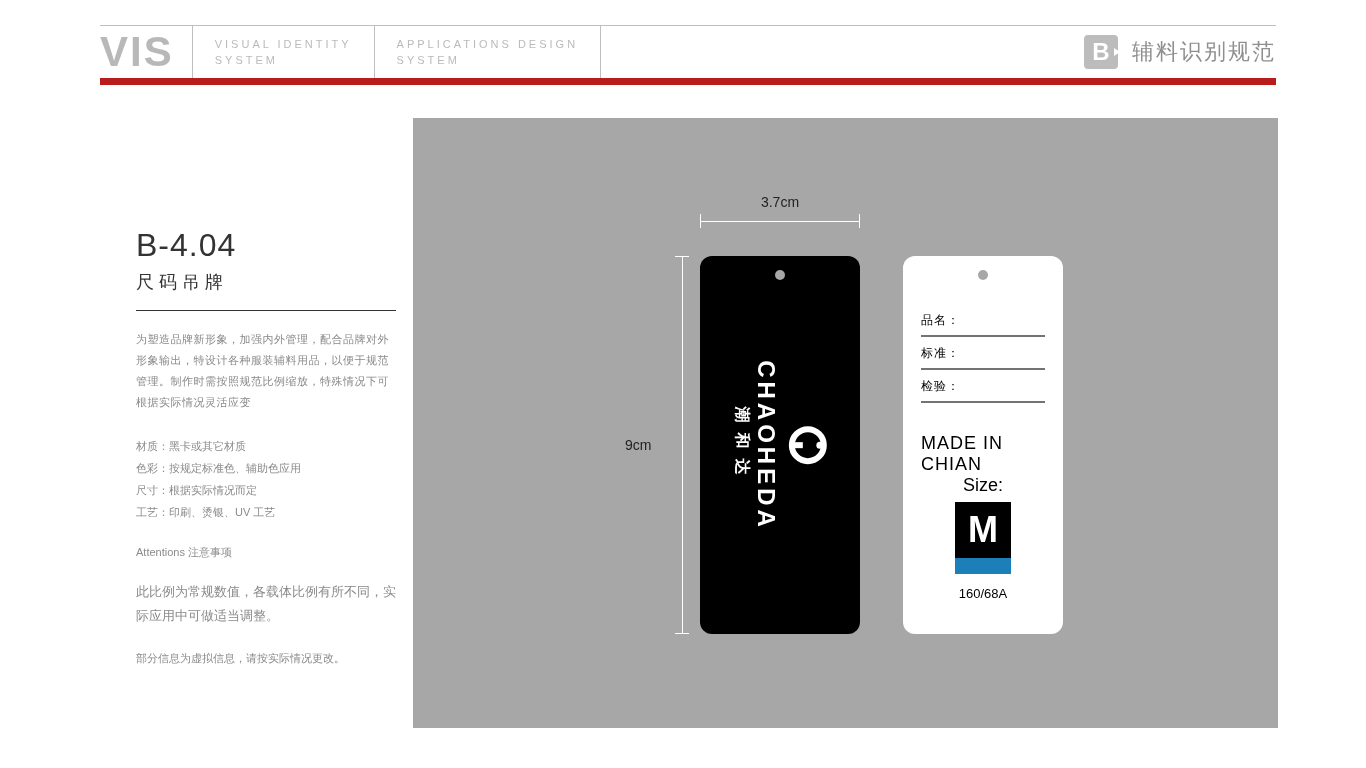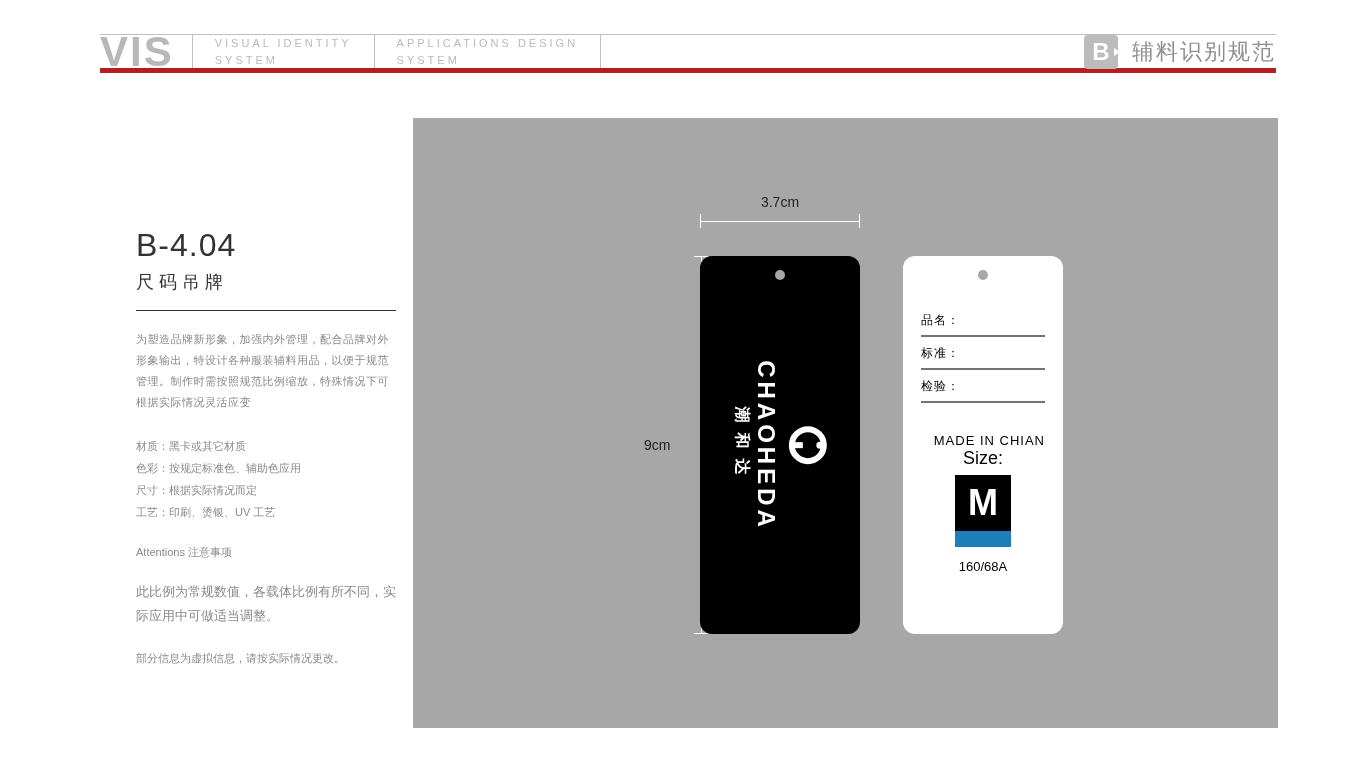--- a/index.html
+++ b/index.html
@@ -9,26 +9,26 @@
     font-family: "Helvetica Neue", Arial, "PingFang SC", "Microsoft YaHei", sans-serif;
     background: #fff;
     color: #333;
     overflow: hidden;
     position: relative;
   }
 
   
   .hdr {
     position: absolute;
-    top: 34px;
+    top: 25px;
     left: 100px;
     right: 90px;
-    height: 39px;
+    height: 60px;
     border-top: 1px solid #bfbfbf;
-    border-bottom: 5px solid #b91c1c;
+    border-bottom: 7px solid #b91c1c;
     display: flex;
     align-items: center;
   }
   .hdr-vis {
     font-size: 42px;
     font-weight: 600;
     letter-spacing: 2px;
     color: #b8b8b8;
     line-height: 1;
     padding-right: 18px;
@@ -140,21 +140,21 @@
   }
   .ruler-h .line::after{
     content:"";
     position:absolute;
     left:0; right:0; top:50%;
     border-top:1px solid #fff;
   }
 
   .ruler-v {
     position: absolute;
-    left: 255px;
+    left: 236px;
     top: 138px;
     height: 378px;
     width: 40px;
   }
   .ruler-v .line {
     position: absolute;
     top: 0; bottom: 0; right: 0;
     width: 14px;
     border-top: 1px solid #fff;
     border-bottom: 1px solid #fff;
@@ -232,22 +232,22 @@
   }
   .tag-back .hole { background: #a7a7a7; }
   .field {
     font-size: 12px;
     border-bottom: 2px solid #737373;
     padding: 8px 0 6px;
     letter-spacing: 1px;
   }
   .field:first-of-type { margin-top: 8px; }
   .origin {
-    text-align: right;
-    font-size: 13px;
+    text-align: left;
+    font-size: 18px;
     letter-spacing: 1px;
     margin-top: 30px;
   }
   .size-label {
     text-align: center;
     font-size: 18px;
   }
   .size-box {
     width: 56px;
     margin: 6px auto 0;

